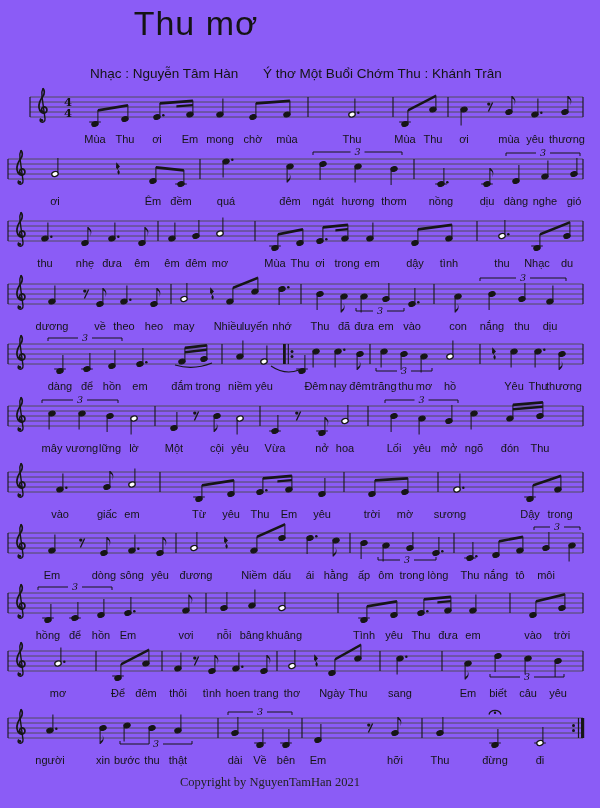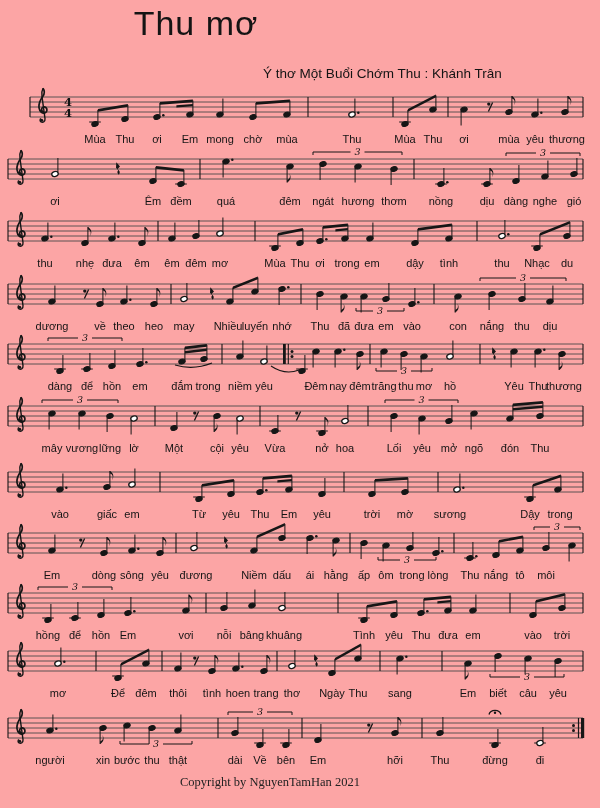--- a/index.html
+++ b/index.html
@@ -1,34 +1,35 @@
 <!DOCTYPE html>
 <html><head>
 <meta charset="utf-8">
 <style>
   html,body{margin:0;padding:0;background:#e8e8e8;}
-  .page{position:relative;width:600px;height:808px;background:#fca5a5;margin:0 auto;
+  .page{position:relative;width:600px;height:808px;background:#8b5cf6;margin:0 auto;
         font-family:"Liberation Sans",sans-serif;color:#161616;overflow:hidden;}
   .title{position:absolute;top:4px;left:0;width:392px;text-align:center;
          font-size:34px;font-weight:500;letter-spacing:1px;color:#141414;}
   .credit{position:absolute;top:66px;font-size:13.5px;color:#141414;white-space:nowrap;}
   .credit.music{left:90px;}
   .credit.lyrics{left:263px;}
   .copyright{position:absolute;top:775px;left:0;width:540px;text-align:center;
              font-family:"Liberation Serif",serif;font-size:12.5px;color:#222;}
   svg#score{position:absolute;left:0;top:0;width:600px;height:808px;}
   svg text.lyr{font-family:"Liberation Sans",sans-serif;font-size:11px;fill:#141414;}
   svg text.tup{font-family:"DejaVu Serif",serif;font-style:italic;font-size:9.5px;fill:#141414;}
   svg text.tsig{font-family:"DejaVu Serif",serif;font-weight:bold;font-size:11.5px;fill:#141414;}
 </style>
 </head>
 <body>
 
 <div class="page">
   <div class="title">Thu mơ</div>
+  <div class="credit music">Nhạc : Nguyễn Tâm Hàn</div>
   <div class="credit lyrics">Ý thơ Một Buổi Chớm Thu : Khánh Trân</div>
   <svg id="score" viewBox="0 0 600 808" xmlns="http://www.w3.org/2000/svg">
       <g>
         <line x1="30" y1="97" x2="583" y2="97" stroke="#4a4a4a" stroke-width="0.9"></line>
         <line x1="30" y1="102" x2="583" y2="102" stroke="#4a4a4a" stroke-width="0.9"></line>
         <line x1="30" y1="107" x2="583" y2="107" stroke="#4a4a4a" stroke-width="0.9"></line>
         <line x1="30" y1="112" x2="583" y2="112" stroke="#4a4a4a" stroke-width="0.9"></line>
         <line x1="30" y1="117" x2="583" y2="117" stroke="#4a4a4a" stroke-width="0.9"></line>
         <line x1="30" y1="97" x2="30" y2="117" stroke="#161616" stroke-width="1.1"></line>
         <g transform="translate(37,97)">

